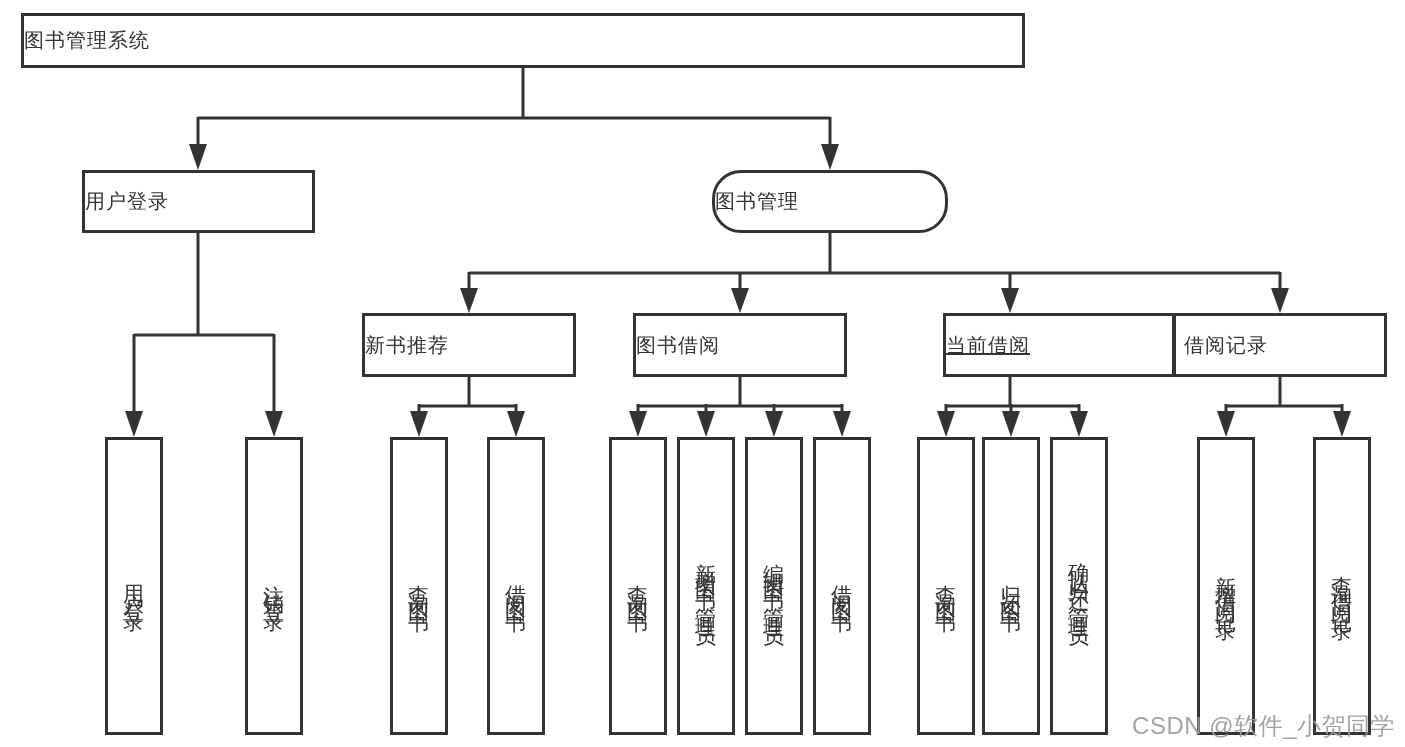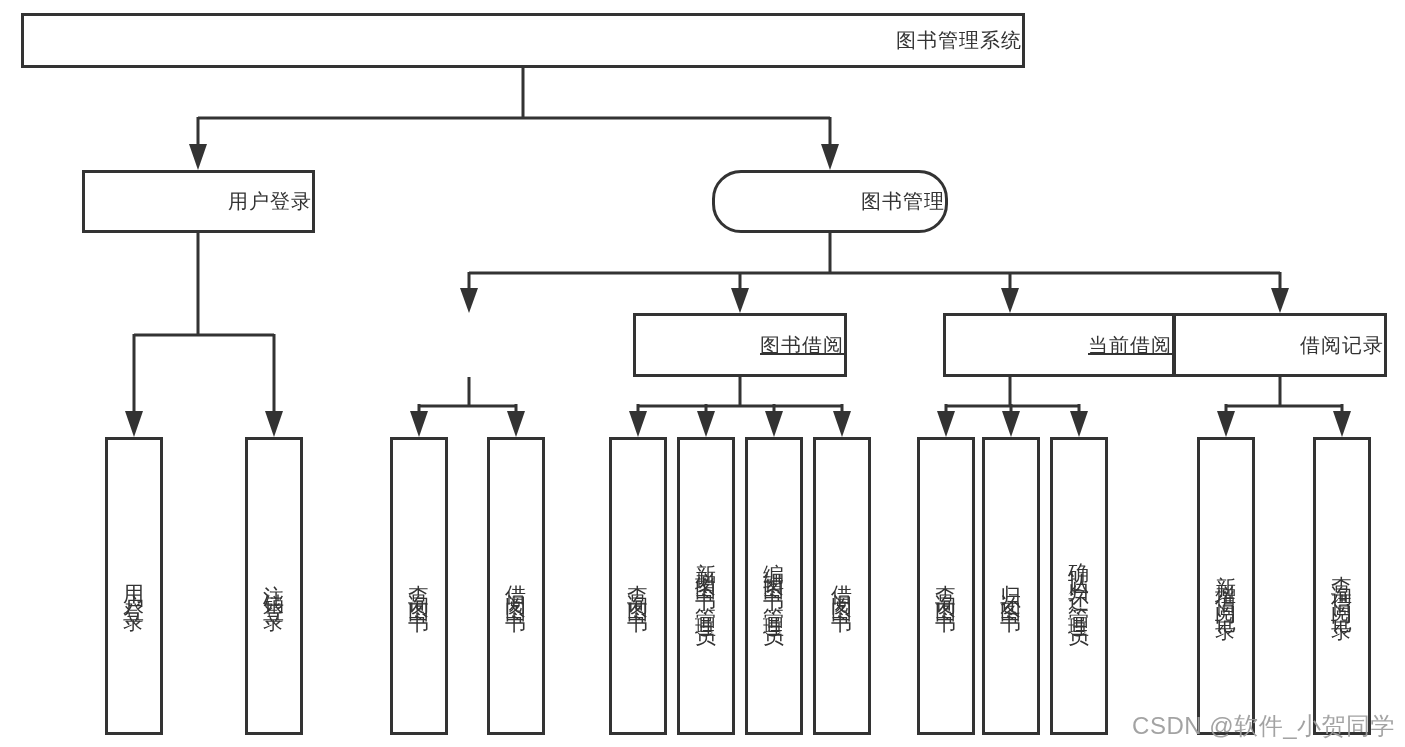--- a/index.html
+++ b/index.html
@@ -5,21 +5,21 @@
   html,body{margin:0;padding:0;}
   body{
     width:1405px;height:747px;position:relative;background:#ffffff;
     font-family:"Liberation Sans","DejaVu Sans",sans-serif;
     color:#333333;overflow:hidden;
   }
   .canvas{position:absolute;inset:0;}
   svg.connectors{position:absolute;left:0;top:0;}
   .box{
     position:absolute;box-sizing:border-box;background:#ffffff;
-    border:3px solid #333333;display:flex;align-items:center;justify-content:flex-end;
+    border:3px solid #333333;display:flex;align-items:center;justify-content:flex-start;
     font-size:20px;color:#333333;letter-spacing:1px;
   }
   .leaf{
     position:absolute;box-sizing:border-box;background:#ffffff;
     border:3px solid #333333;display:flex;align-items:center;justify-content:center;
   }
   .leaf .vtext{
     writing-mode:vertical-rl;text-orientation:mixed;
     font-size:21px;letter-spacing:9px;color:#333333;line-height:1;
     white-space:nowrap;
@@ -79,27 +79,30 @@
     <span>图书管理系统</span>
   </div>
 
   <div class="box" style="left:82px;top:170px;width:233px;height:63px;">
     <span>用户登录</span>
   </div>
   <div class="box" style="left:712px;top:170px;width:236px;height:63px;border-radius:29px;">
     <span>图书管理</span>
   </div>
 
-  <div class="box" style="left:633px;top:313px;width:214px;height:64px;text-decoration:underline;">
+  <div class="box" style="left:362px;top:313px;width:214px;height:64px;">
+    <span>新书推荐</span>
+  </div>
+  <div class="box" style="left:633px;top:313px;width:214px;height:64px;">
     <span>图书借阅</span>
   </div>
   <div class="box" style="left:943px;top:313px;width:232px;height:64px;text-decoration:underline;">
     <span>当前借阅</span>
   </div>
-  <div class="box" style="left:1173px;top:313px;width:214px;height:64px;">
+  <div class="box" style="left:1173px;top:313px;width:214px;height:64px;padding-left:8px;">
     <span>借阅记录</span>
   </div>
 
   <div class="leaf" style="left:105px;top:437px;width:58px;height:298px;">
     <span class="vtext">用户登录</span>
   </div>
   <div class="leaf" style="left:245px;top:437px;width:58px;height:298px;">
     <span class="vtext">注销登录</span>
   </div>
 

